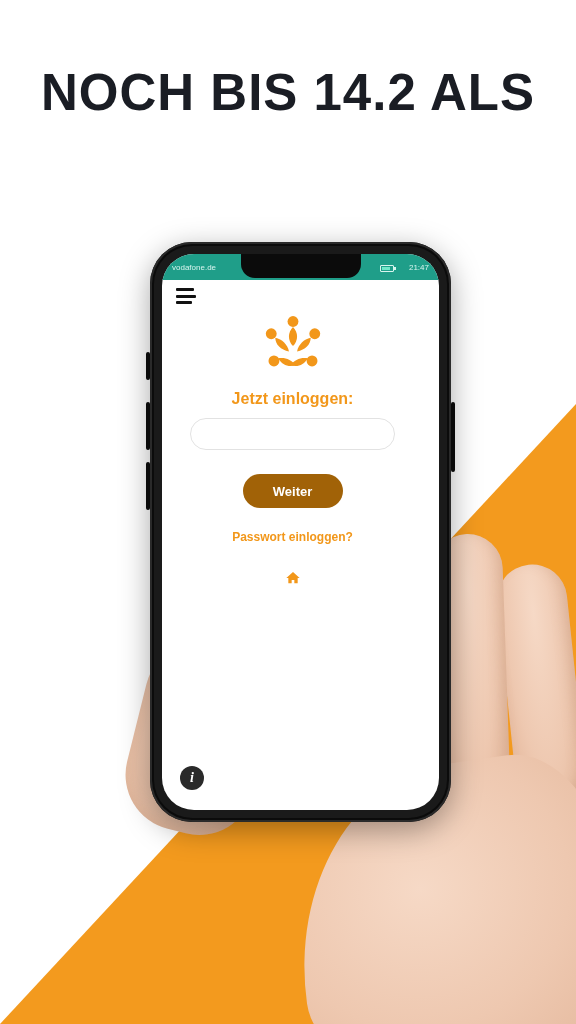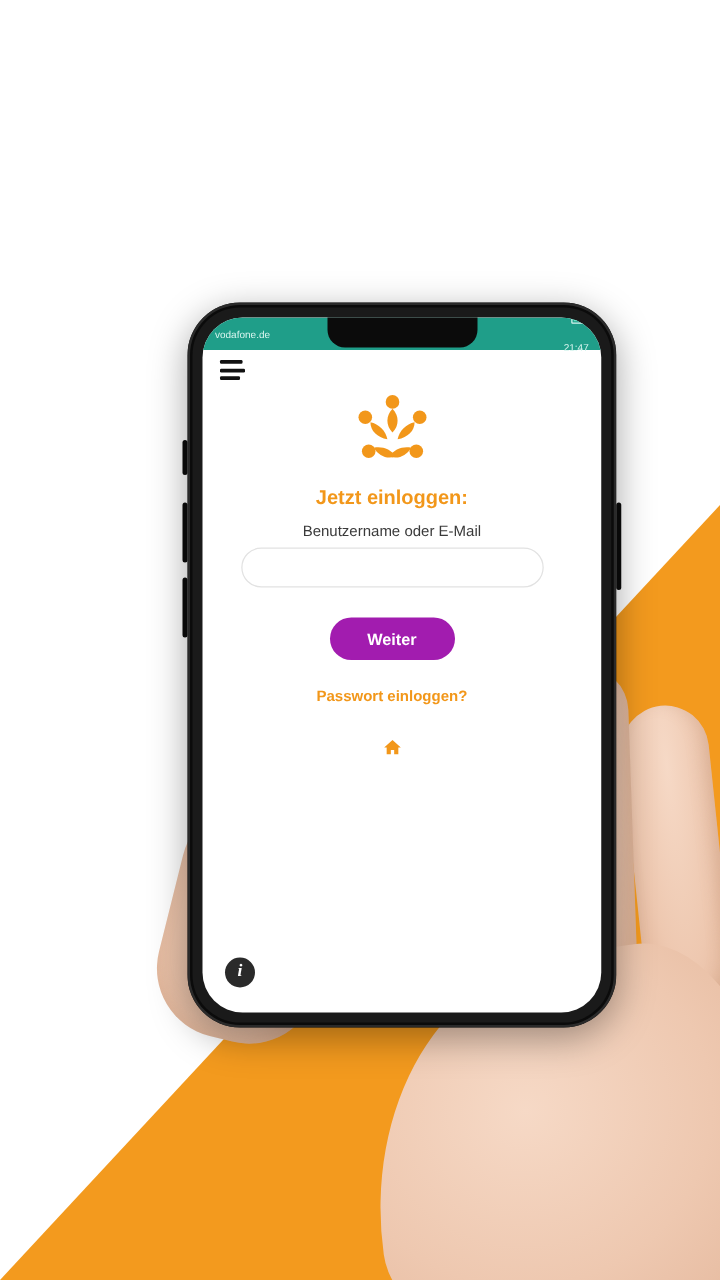--- a/index.html
+++ b/index.html
@@ -34,21 +34,21 @@
     letter-spacing: 1px;
     color: #1a1d24;
     line-height: 1.7;
     z-index: 2;
     text-transform: uppercase;
   }
   .phone-wrap {
     position: absolute;
     top: 242px;
     left: 150px;
-    width: 343px;
+    width: 301px;
     height: 580px;
     z-index: 3;
   }
   .phone-frame {
     position: absolute;
     inset: 0;
     background: #0b0b0b;
     border-radius: 42px;
     box-shadow: 0 8px 30px rgba(0,0,0,.35), inset 0 0 0 2px #2a2a2a;
   }
@@ -81,21 +81,21 @@
   .status-bar {
     height: 26px;
     background: #1f9e89;
     display: flex;
     align-items: center;
     justify-content: space-between;
     padding: 0 10px;
     font-size: 8px;
     color: #d8f5ef;
   }
-  .status-right { display:flex; align-items:flex-end; gap:15px;flex-direction:column; }
+  .status-right { display:flex; align-items:flex-end; gap:15px; }
   .battery {
     width:14px; height:7px; border:1px solid #d8f5ef; border-radius:1px; position:relative;
   }
   .battery::after { content:""; position:absolute; right:-3px; top:1px; width:2px; height:3px; background:#d8f5ef; }
   .battery-fill { position:absolute; left:1px; top:1px; bottom:1px; width:70%; background:#6fe8c9; }
   .notch {
     position:absolute;
     top:12px;
     left:50%;
     transform:translateX(-50%);
@@ -154,21 +154,21 @@
     height:32px;
     border:1px solid #e2e2e2;
     border-radius:16px;
     background:#fff;
     padding:0 12px;
     font-size:12px;
   }
   .continue-btn {
     display:block;
     margin: 0 auto 22px auto;
-    background:#a21caf;
+    background:#a16207;
     color:#fff;
     border:none;
     border-radius:18px;
     height:34px;
     width:100px;
     font-size:13px;
     font-weight:600;
     cursor:pointer;
   }
   .forgot {
@@ -253,20 +253,21 @@
   .finger.f1 { right:40px; bottom:260px; width:70px; height:240px; transform:rotate(-6deg); }
   .finger.f2 { right:110px; bottom:270px; width:70px; height:260px; transform:rotate(-2deg); }
   .finger.f3 { right:180px; bottom:255px; width:66px; height:230px; transform:rotate(3deg); }
 </style>
 </head>
 <body>
 
 <div class="bg-triangle"></div>
 
 <div class="headline">
+  <div>Noch bis 14.2 als</div>
 </div>
 
 <div class="hand">
   <div class="finger f1"></div>
   <div class="finger f2"></div>
   <div class="finger f3"></div>
   <div class="palm"></div>
   <div class="thumb"></div>
 </div>
 
@@ -308,21 +309,20 @@
             <circle cx="22" cy="72" r="8"></circle>
             <path d="M28 68 C38 66 48 70 54 78 C44 82 34 78 28 68 Z"></path>
             <circle cx="18" cy="32" r="8"></circle>
             <path d="M24 38 C34 40 42 48 44 58 C32 56 24 48 24 38 Z"></path>
           </g>
         </svg>
       </div>
 
       <div class="login-title">Jetzt einloggen:</div>
 
-      <div class="field-label">Benutzername oder E-Mail</div>
 
       <input class="text-input" type="text" value="" style="">
 
       <button class="continue-btn">Weiter</button>
 
       <div class="forgot">Passwort einloggen?</div>
 
       <div class="home-icon">
         <svg width="16" height="16" viewBox="0 0 24 24" fill="#f2971a">
           <path d="M12 3 L2 12 h3 v8 h5 v-5 h4 v5 h5 v-8 h3 Z"></path>

